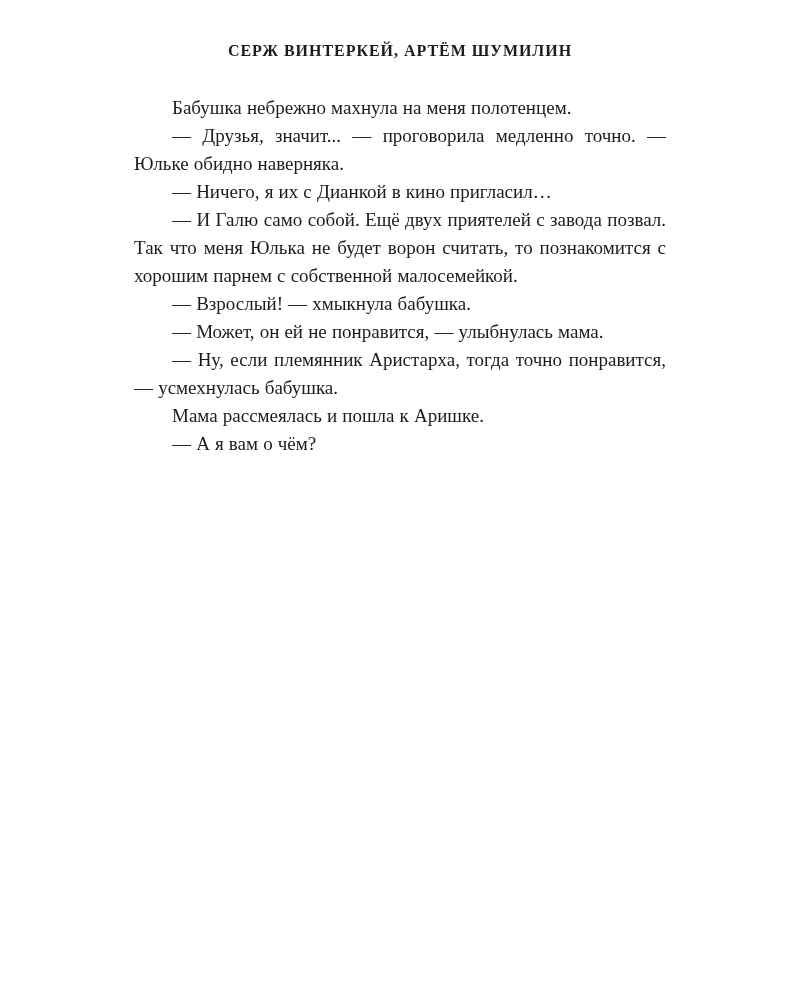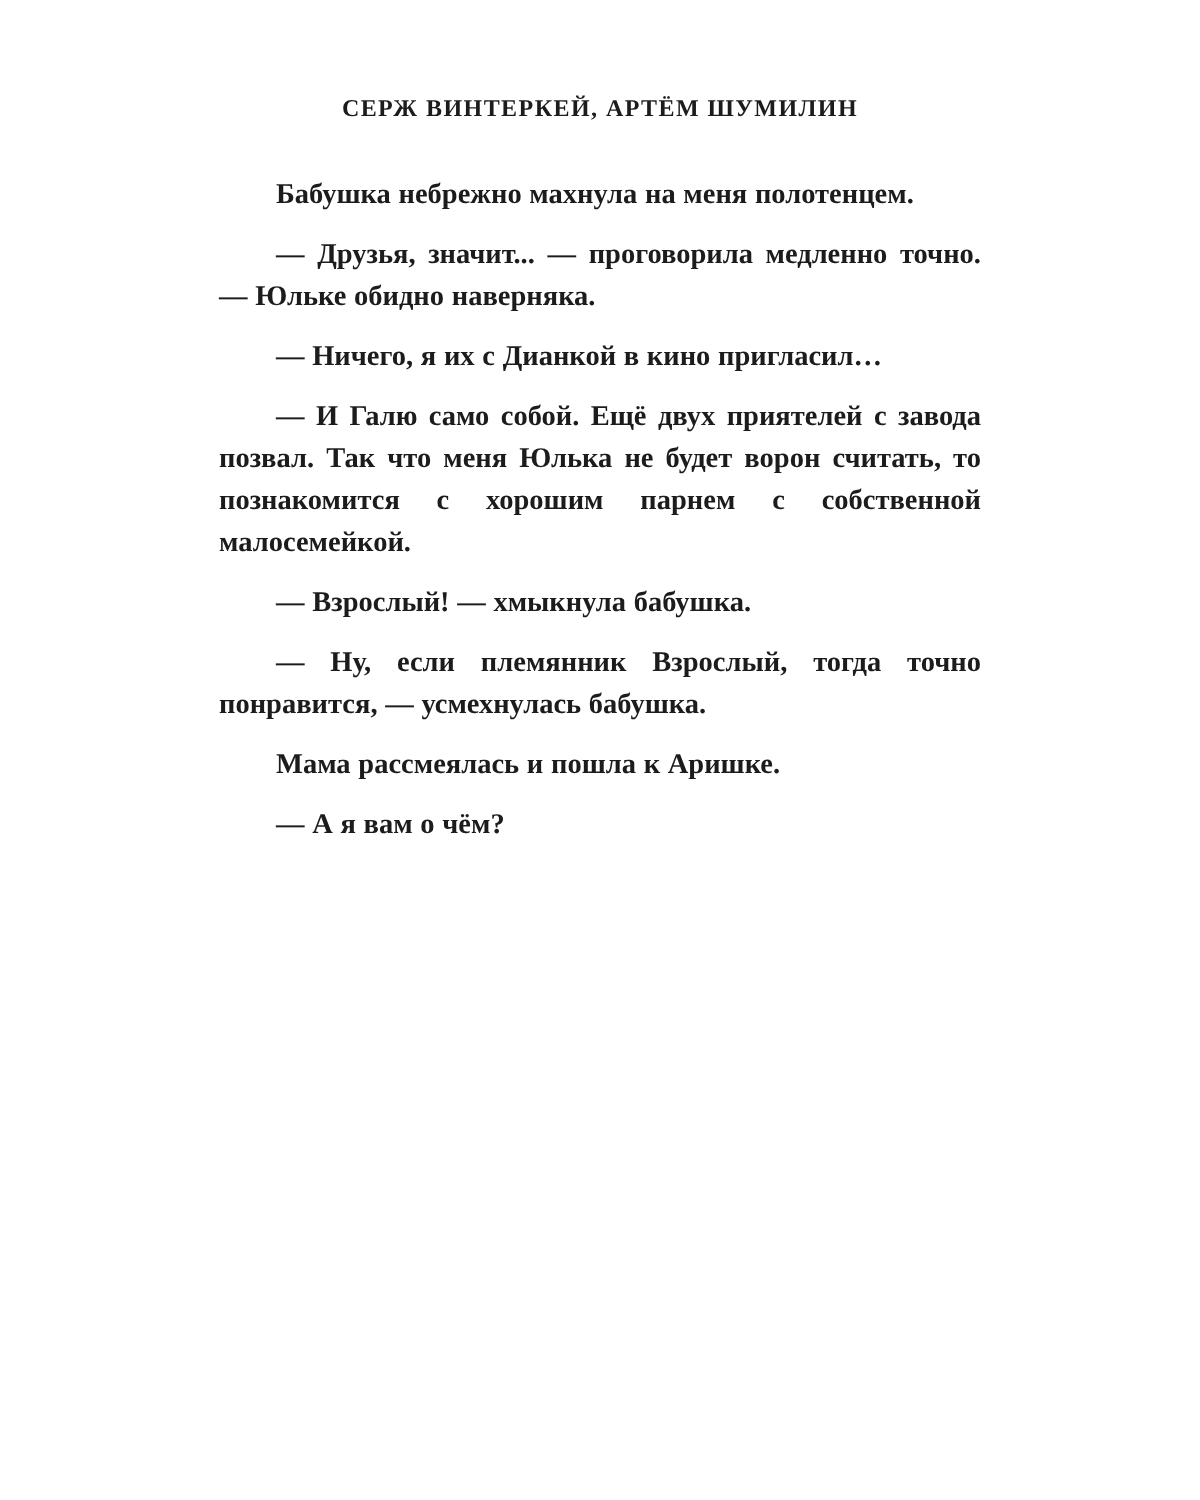--- a/index.html
+++ b/index.html
@@ -10,52 +10,52 @@
   body {
     width: 800px;
     height: 1000px;
     overflow: hidden;
     font-family: "Liberation Serif", "DejaVu Serif", serif;
     color: #1c1c1c;
   }
   .page {
     width: 532px;
     margin: 0 auto;
-    padding-top: 64px;
+    padding-top: 42px;
     box-sizing: border-box;
   }
   .running-header {
     text-align: center;
     font-size: 16px;
     font-weight: 600;
     letter-spacing: 0.06em;
     color: #1c1c1c;
     margin-bottom: 34px;
   }
   .body-text p {
-    margin: 12px;
+    margin: 0;
     font-size: 19px;
     line-height: 28px;
     text-align: justify;
     text-indent: 2em;
     hyphens: auto;
     -webkit-hyphens: auto;
     word-spacing: 0.02em;
-    font-weight: bold;
   }
 </style>
 </head>
 <body>
 
 <div class="page">
   <div class="running-header">СЕРЖ ВИНТЕРКЕЙ, АРТЁМ ШУМИЛИН</div>
 
   <div class="body-text">
     <p>Бабушка небрежно махнула на меня полотенцем.</p>
     <p>— Друзья, значит... — проговорила медленно точно. — Юльке обидно наверняка.</p>
     <p>— Ничего, я их с Дианкой в кино пригласил…</p>
     <p>— И Галю само собой. Ещё двух приятелей с завода позвал. Так что меня Юлька не будет ворон считать, то познакомится с хорошим парнем с собственной малосемейкой.</p>
     <p>— Взрослый! — хмыкнула бабушка.</p>
-    <p>— Ну, если племянник Взрослый, тогда точно понравится, — усмехнулась бабушка.</p>
+    <p>— Может, он ей не понравится, — улыбнулась мама.</p>
+    <p>— Ну, если племянник Аристарха, тогда точно понравится, — усмехнулась бабушка.</p>
     <p>Мама рассмеялась и пошла к Аришке.</p>
     <p>— А я вам о чём?</p>
   </div>
 </div>
 
 </body></html>

